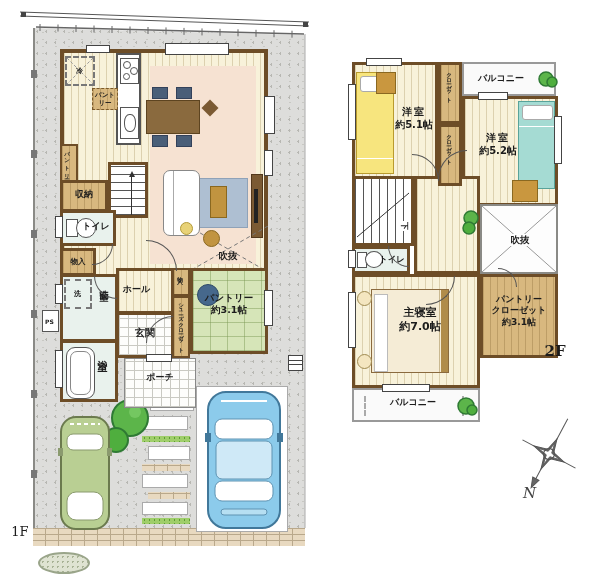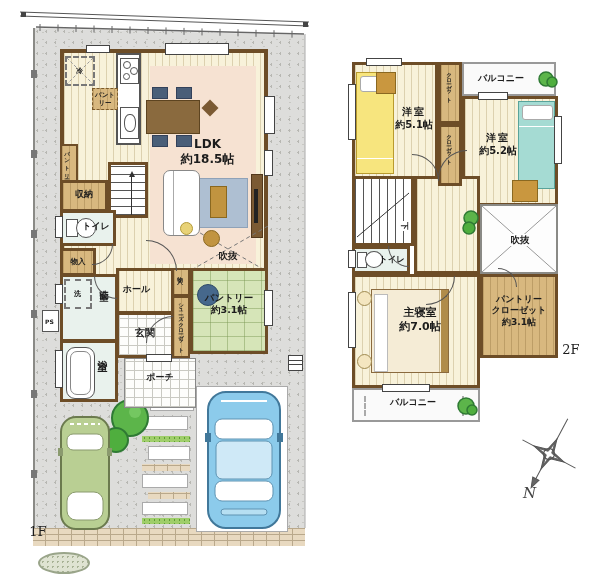--- a/index.html
+++ b/index.html
@@ -222,41 +222,37 @@
   <div class="abs tile" style="left:124px;top:358px;width:72px;height:50px;border:1px solid #888;z-index:2;"></div>
   <div class="lbl" style="left:130px;top:372px;width:60px;font-size:9px;z-index:5;">ポーチ</div>
 
   <div class="room tatami" style="left:190px;top:268px;width:78px;height:86px;z-index:3;"></div>
   <div class="furn" style="left:197px;top:284px;width:22px;height:22px;background:#46688c;border:1px solid #2e4a68;border-radius:50%;z-index:4;"></div>
   <div class="lbl" style="left:192px;top:292px;width:74px;font-size:9.5px;z-index:5;">
     <div>パントリー</div>
     <div>約3.1帖</div>
   </div>
 
-  <div class="lbl" style="left:165px;top:137px;width:85px;font-size:12px;z-index:5;">
-    <div>LDK</div>
-    <div>約18.5帖</div>
-  </div>
   <div class="lbl" style="left:208px;top:250px;width:40px;font-size:9.5px;z-index:5;">吹抜</div>
 
   <div class="win" style="left:86px;top:45px;width:24px;height:8px;"></div>
   <div class="win" style="left:165px;top:43px;width:64px;height:12px;"></div>
   <div class="win" style="left:264px;top:96px;width:11px;height:38px;"></div>
   <div class="win" style="left:264px;top:150px;width:9px;height:26px;"></div>
   <div class="win" style="left:264px;top:290px;width:9px;height:36px;"></div>
   <div class="win" style="left:55px;top:216px;width:8px;height:22px;"></div>
   <div class="win" style="left:55px;top:284px;width:8px;height:20px;"></div>
   <div class="win" style="left:55px;top:350px;width:8px;height:38px;"></div>
   <div class="win" style="left:146px;top:354px;width:26px;height:8px;"></div>
   <div class="arc" style="left:146px;top:316px;width:26px;height:26px;"></div>
   <div class="arc" style="left:146px;top:240px;width:30px;height:30px;transform:rotate(90deg);"></div>
   <div class="arc" style="left:92px;top:244px;width:20px;height:20px;transform:rotate(180deg);"></div>
   <div class="arc" style="left:94px;top:276px;width:22px;height:22px;transform:rotate(270deg);"></div>
 
-  <div class="lbl" style="left:24px;top:524px;width:28px;font-size:13px;font-family:'DejaVu Serif','Liberation Serif',serif;font-weight:normal;z-index:5;">1F</div>
+  <div class="lbl" style="left:6px;top:524px;width:28px;font-size:13px;font-family:'DejaVu Serif','Liberation Serif',serif;font-weight:normal;z-index:5;">1F</div>
 
   <div class="room wood" style="left:352px;top:62px;width:86px;height:124px;z-index:2;"></div>
   <div class="furn" style="left:356px;top:72px;width:38px;height:102px;background:#f7e57e;border:1px solid #b99b2e;z-index:3;">
     <div style="position:absolute;left:3px;top:3px;width:30px;height:14px;background:#fff;border:1px solid #aaa;border-radius:3px;"></div>
     <div style="position:absolute;left:0;bottom:14px;width:100%;border-top:1px solid #fff;"></div>
   </div>
   <div class="furn" style="left:376px;top:72px;width:20px;height:22px;background:#c9973f;border:1px solid #8a6820;z-index:4;"></div>
   <div class="lbl" style="left:388px;top:106px;width:52px;font-size:10px;letter-spacing:2px;z-index:5;">
     <div>洋室</div>
     <div style="letter-spacing:0;">約5.1帖</div>
@@ -349,21 +345,21 @@
   <div class="win" style="left:478px;top:92px;width:30px;height:8px;"></div>
   <div class="win" style="left:348px;top:292px;width:8px;height:56px;"></div>
   <div class="win" style="left:382px;top:384px;width:48px;height:8px;"></div>
   <div class="win" style="left:348px;top:250px;width:8px;height:18px;"></div>
   <div class="arc" style="left:412px;top:154px;width:26px;height:26px;transform:rotate(90deg);"></div>
   <div class="arc" style="left:438px;top:150px;width:28px;height:28px;"></div>
   <div class="arc" style="left:426px;top:276px;width:28px;height:28px;transform:rotate(180deg);"></div>
   <div class="arc" style="left:388px;top:246px;width:20px;height:20px;transform:rotate(270deg);"></div>
   <div class="arc" style="left:498px;top:268px;width:18px;height:18px;transform:rotate(90deg);"></div>
 
-  <div class="lbl" style="left:556px;top:342px;width:30px;font-size:13px;font-family:'DejaVu Serif','Liberation Serif',serif;font-weight:normal;z-index:5;">2F</div>
+  <div class="lbl" style="left:540px;top:342px;width:30px;font-size:15px;font-family:'DejaVu Serif','Liberation Serif',serif;font-weight:bold;z-index:5;">2F</div>
 
   <svg class="abs" style="left:505px;top:410px;width:86px;height:96px;z-index:4;" viewBox="0 0 86 96">
     <g transform="translate(44,44) rotate(28)" stroke="#555" fill="#666">
       <line x1="0" y1="-40" x2="0" y2="36" stroke-width="1"></line>
       <line x1="-30" y1="0" x2="30" y2="0" stroke-width="1"></line>
       <polygon points="0,-17 3.5,-3.5 17,0 3.5,3.5 0,17 -3.5,3.5 -17,0 -3.5,-3.5"></polygon>
       <polygon points="0,-12 2,-2 12,0 2,2 0,12 -2,2 -12,0 -2,-2" fill="#fff" stroke="#555" stroke-width="0.8"></polygon>
       <circle r="5.5" fill="none" stroke-width="1.2"></circle>
       <polygon points="0,38 3.5,28 -3.5,28"></polygon>
     </g>

